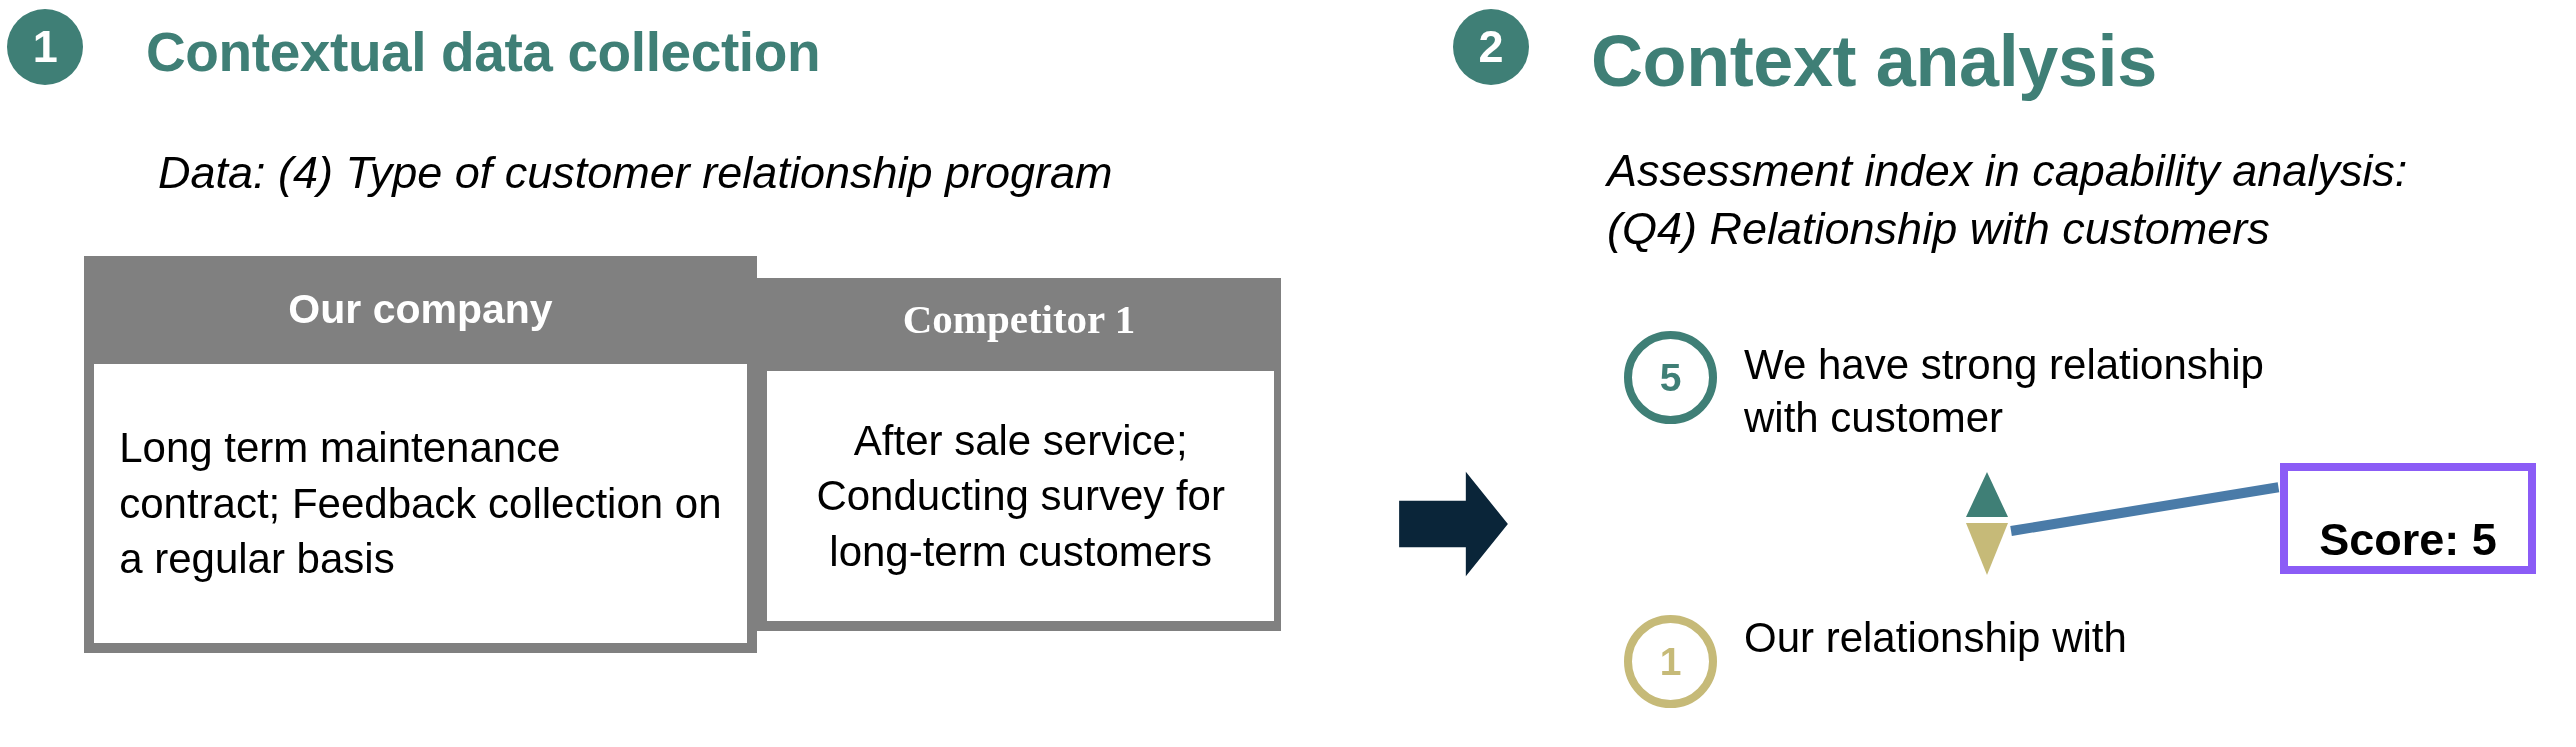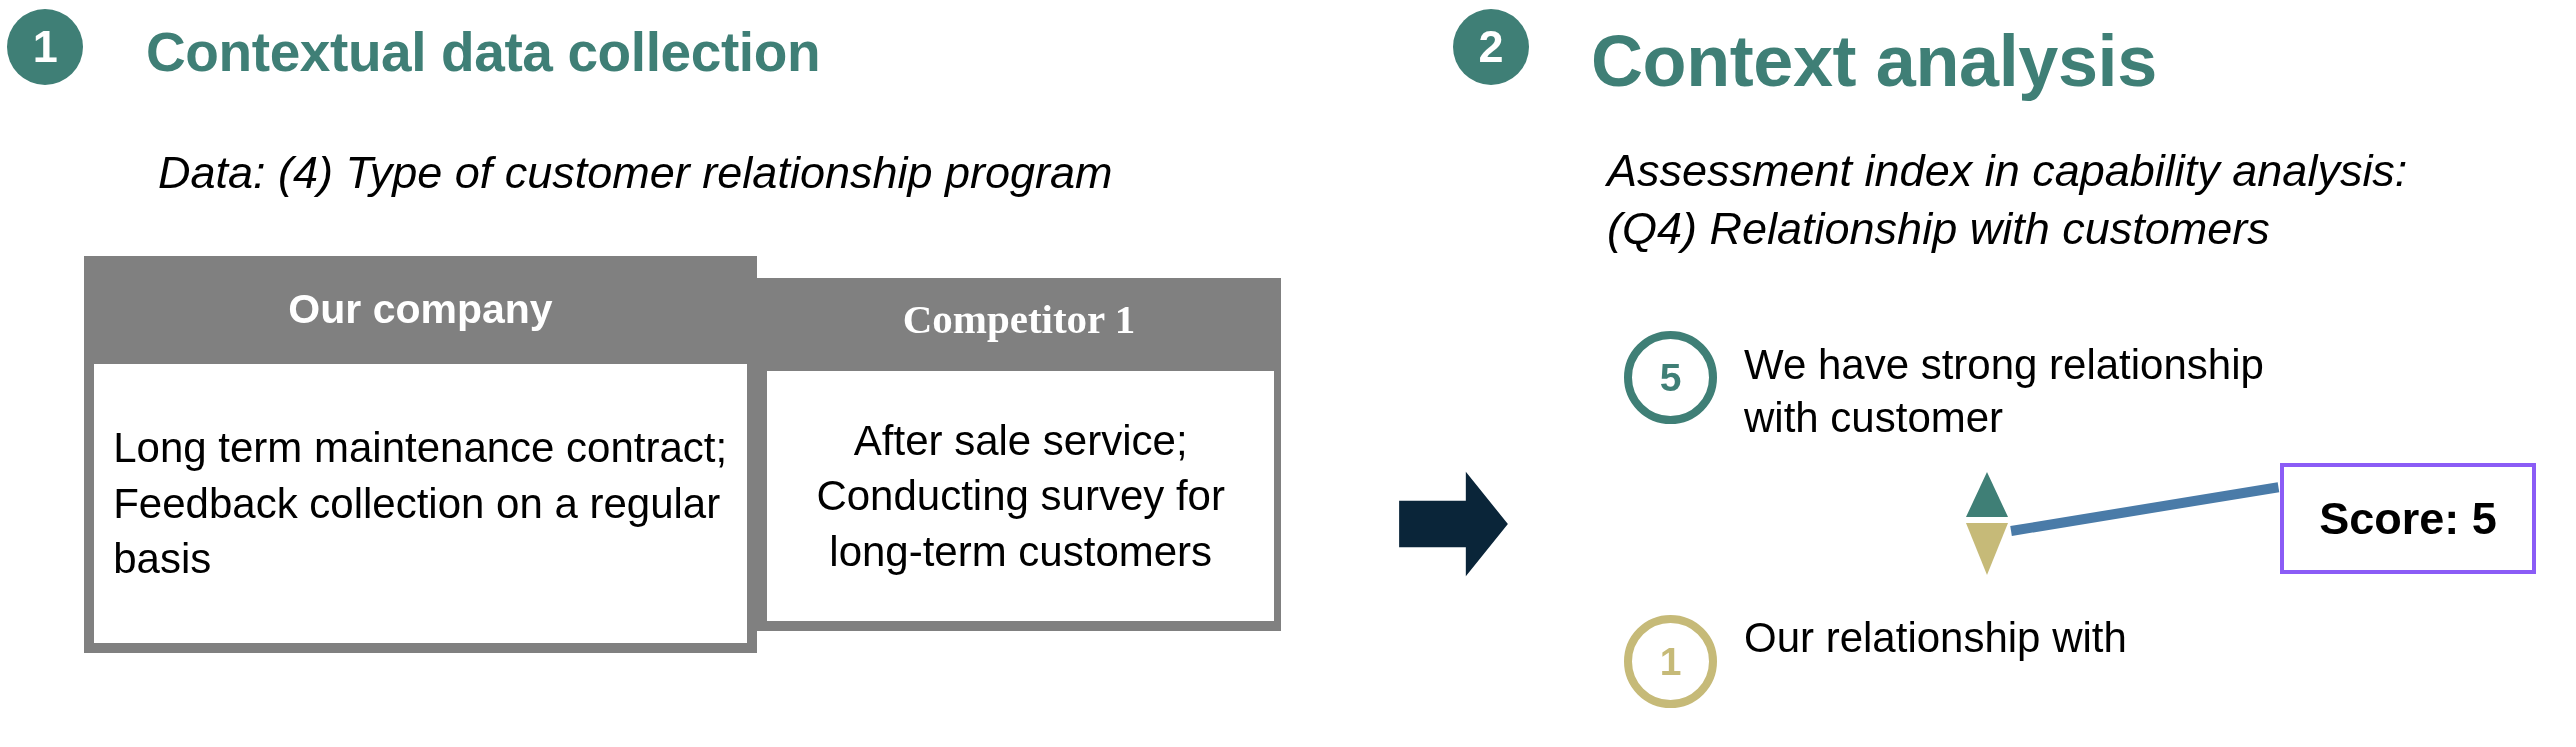--- a/index.html
+++ b/index.html
@@ -48,39 +48,39 @@
           border-left:21px solid transparent;border-right:21px solid transparent;
           border-bottom:45px solid #3f7f76;}
   .tri-down{position:absolute;width:0;height:0;
             border-left:21px solid transparent;border-right:21px solid transparent;
             border-top:52px solid #c6ba78;}
 
   .leader{position:absolute;transform-origin:left center;background:#4a7ba8;}
 
   
   .score-box{position:absolute;background:#ffffff;box-sizing:border-box;
-             border:4px solid #8b5cf6;display:flex;align-items:center;
+             border:8px solid #8b5cf6;display:flex;align-items:flex-end;
              justify-content:center;font-weight:bold;
              font-family:"Liberation Sans",sans-serif;color:#000;}
 </style>
 </head>
 <body>
 
 <div class="stage">
 
   <div class="step-badge" style="left:7.3px;top:8.7px;width:76px;height:76px;font-size:45px;">
     <span>1</span>
   </div>
   <div class="step-title" style="left:146px;top:20.4px;font-size:55px;">Contextual data collection</div>
 
   <div class="subtitle" style="left:146px;top:146px;font-size:45px;width:1238px;">Data: (4) Type of customer relationship program</div>
 
   <div class="card" style="left:84px;top:256px;width:673px;height:397px;">
     <div class="card-header" style="top:0;height:106px;font-size:41px;">Our company</div>
-    <div class="card-body left-al" style="left:10.2px;top:108px;width:653px;height:279px;font-size:42px;padding:0 19px;">Long term maintenance contract; Feedback collection on a regular basis</div>
+    <div class="card-body left-al" style="left:10.2px;top:108px;width:653px;height:279px;font-size:42px;padding:0 25px;">Long term maintenance contract; Feedback collection on a regular basis</div>
   </div>
 
   <div class="card" style="left:757px;top:278px;width:524px;height:353px;">
     <div class="card-header" style="top:0;height:81px;font-size:41px;font-family:Liberation Serif, serif;">Competitor 1</div>
     <div class="card-body center-al" style="left:10.2px;top:93px;width:507px;height:250px;font-size:42px;padding:0 0;">After sale service; Conducting survey for long-term customers</div>
   </div>
 
   <div class="arrow-wrap" style="left:1399px;top:466px;width:109px;height:116px;">
     <svg width="109" height="116" viewBox="0 0 150 160" aria-hidden="true">
       <polygon points="0,48 92,48 92,8 150,80 92,152 92,112 0,112" fill="#0a2539"></polygon>

